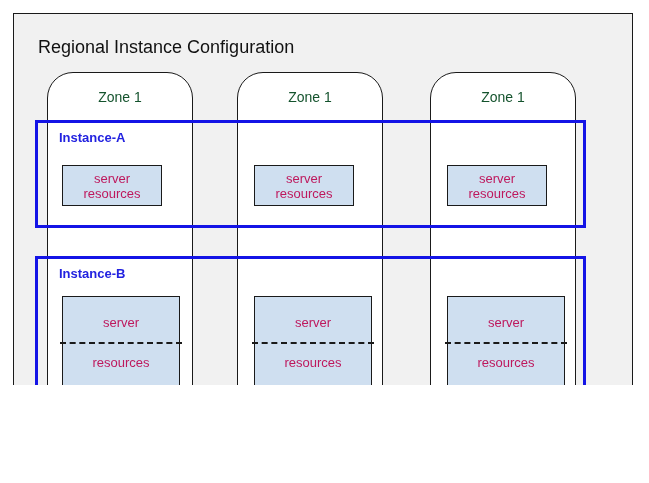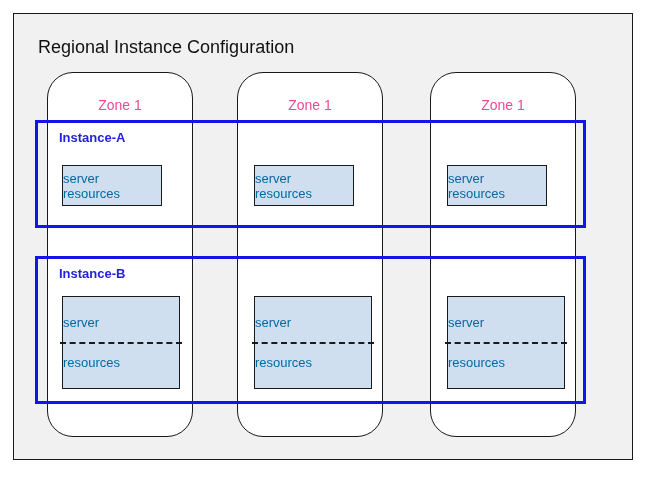--- a/index.html
+++ b/index.html
@@ -10,21 +10,21 @@
   body {
     width: 649px;
     height: 483px;
     font-family: "Liberation Sans", sans-serif;
     -webkit-font-smoothing: antialiased;
   }
 
   #canvas {
     position: relative;
     width: 649px;
-    height: 483px;
+    height: 385px;
     background: #ffffff;
     overflow: hidden;
   }
 
   
   .region-frame {
     position: absolute;
     left: 13px;
     top: 13px;
     width: 620px;
@@ -60,22 +60,21 @@
   .zone-3 { left: 430px; }
 
   .zone-label {
     position: absolute;
     top: 16px;
     left: 0;
     width: 100%;
     text-align: center;
     font-size: 14px;
     line-height: 17px;
-    color: #ec4899;
-    margin-top: 8px;
+    color: #14532d;
   }
 
   
   .instance-band {
     position: absolute;
     left: 35px;
     width: 551px;
     border: 3px solid #1414e6;
     box-sizing: border-box;
     background: transparent;
@@ -95,25 +94,25 @@
   }
 
   
   .res-box {
     position: absolute;
     background: #cfdff0;
     border: 1.2px solid #1a1a1a;
     box-sizing: border-box;
     display: flex;
     flex-direction: column;
-    align-items: flex-start;
+    align-items: center;
     justify-content: center;
     font-size: 13px;
     line-height: 15px;
-    color: #0369a1;
+    color: #be185d;
   }
   .res-box .line {
     display: block;
     white-space: nowrap;
   }
 
   
   .res-a {
     width: 100px;
     height: 41px;

